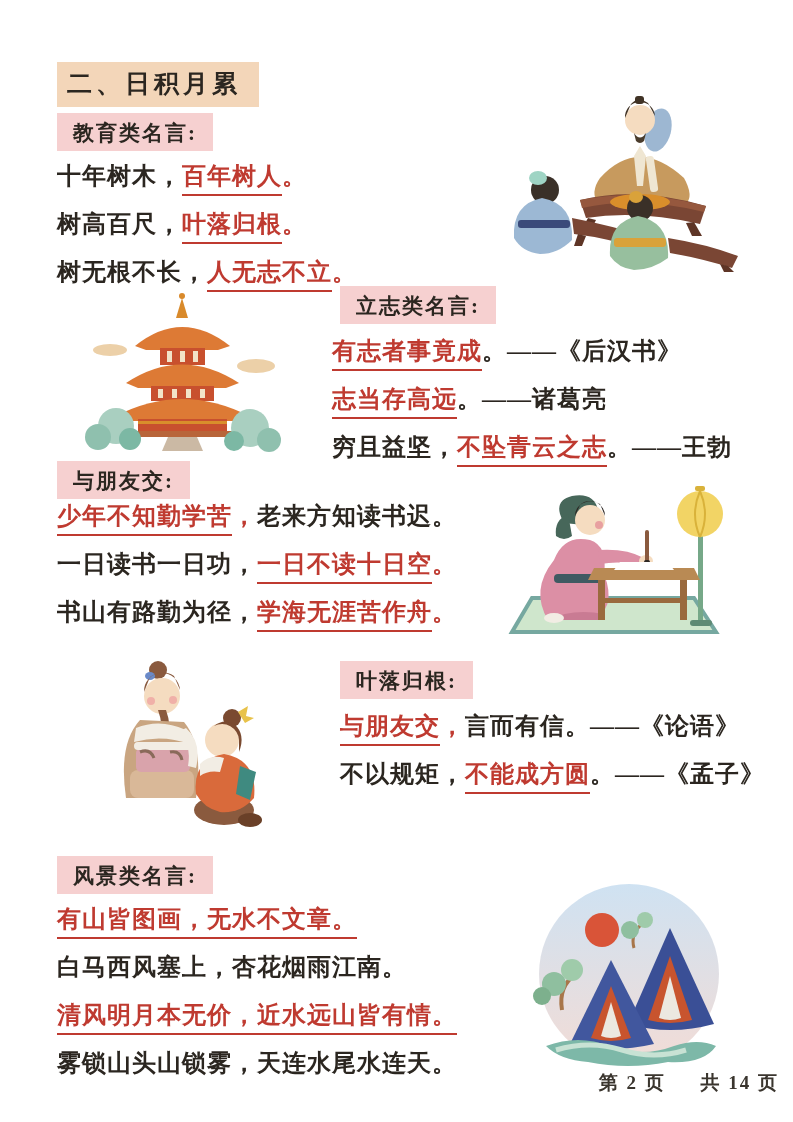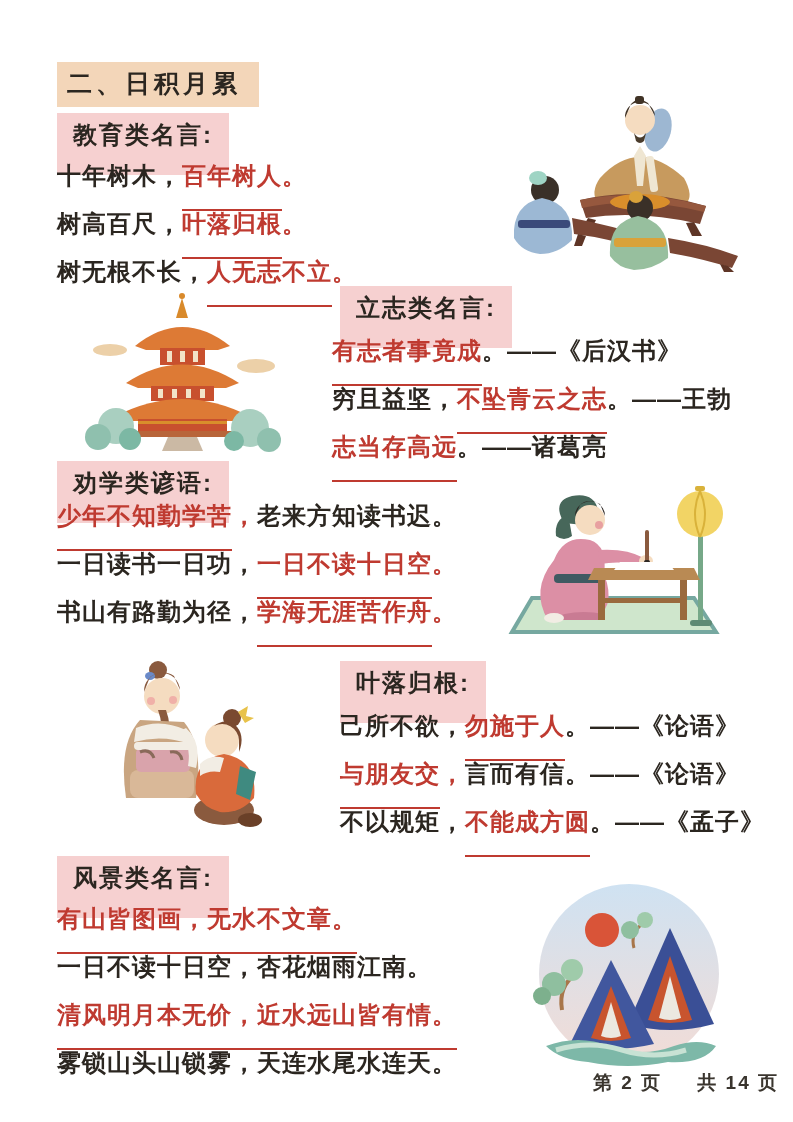--- a/index.html
+++ b/index.html
@@ -2,52 +2,52 @@
 <html><head>
 <meta charset="utf-8">
 <style>
   * { margin:0; padding:0; box-sizing:border-box; }
   html,body { background:#ffffff; }
   .page {
     position:relative;
     width:793px; height:1122px;
     background:#ffffff;
     overflow:hidden;
-    font-family:Liberation Sans, sans-serif;
+    font-family:Liberation Serif, serif;
     color:var(--ink,#2b2620);
   }
   .title {
     position:absolute; left:57px; top:62px;
     background:var(--tan,#f3d6b9);
     font-size:25px; font-weight:bold;
     letter-spacing:4px;
     padding:5px 18px 7px 10px;
     color:#2b2620;
   }
   .sec-header {
     position:absolute;
     background:var(--pink,#f6d0d0);
-    font-size:24px; font-weight:bold;
+    font-size:21px; font-weight:bold;
     letter-spacing:2px;
-    padding:6px 16px 24px 16px;
+    padding:6px 16px 4px 16px;
     color:#2b2620;
     white-space:nowrap;
   }
   .lines { position:absolute; }
   .quote-line {
     font-size:24px; font-weight:600;
     letter-spacing:1px;
     height:48px; line-height:40px;
     white-space:nowrap;
   }
   .quote-line .ink { color:var(--ink,#2b2620); }
   .quote-line .red { color:var(--red,#bf3a30); }
   .quote-line .underlined {
     border-bottom:2px solid var(--red,#bf3a30);
-    padding-bottom:20px;
+    padding-bottom:5px;
   }
   .illustration { position:absolute; }
   .footer {
     position:absolute; left:0; top:1070px; width:100%;
     text-align:right; font-size:19px; letter-spacing:2px;
     color:#3a352e; font-weight:600;
   }
   .footer span { margin:0 14px; }
   
   #hdr-education   { left:57px;  top:113px; }
@@ -76,42 +76,41 @@
   <span class="sec-header" id="hdr-education">教育类名言:</span>
   <div class="lines" id="lines-education">
       <div class="quote-line"><span class="ink">十年树木，</span><span class="red underlined">百年树人</span><span class="red">。</span></div>
       <div class="quote-line"><span class="ink">树高百尺，</span><span class="red underlined">叶落归根</span><span class="red">。</span></div>
       <div class="quote-line"><span class="ink">树无根不长，</span><span class="red underlined">人无志不立</span><span class="red">。</span></div>
     </div>
 
   <span class="sec-header" id="hdr-aspiration">立志类名言:</span>
   <div class="lines" id="lines-aspiration">
       <div class="quote-line"><span class="red underlined">有志者事竟成</span><span class="ink">。</span><span class="ink">——《后汉书》</span></div>
+      <div class="quote-line"><span class="red underlined">志当存高远</span><span class="ink">。</span><span class="ink">——诸葛亮</span></div>
       <div class="quote-line"><span class="ink">穷且益坚，</span><span class="red underlined">不坠青云之志</span><span class="ink">。</span><span class="ink">——王勃</span></div>
-      <div class="quote-line"><span class="red underlined">志当存高远</span><span class="ink">。</span><span class="ink">——诸葛亮</span></div>
-    </div>
-
-  <span class="sec-header" id="hdr-study">劝学类谚语:</span>
+    </div>
+
+  <span class="sec-header" id="hdr-study">与朋友交:</span>
   <div class="lines" id="lines-study">
       <div class="quote-line"><span class="red underlined">少年不知勤学苦</span><span class="red">，</span><span class="ink">老来方知读书迟。</span></div>
       <div class="quote-line"><span class="ink">一日读书一日功，</span><span class="red underlined">一日不读十日空</span><span class="red">。</span></div>
       <div class="quote-line"><span class="ink">书山有路勤为径，</span><span class="red underlined">学海无涯苦作舟</span><span class="red">。</span></div>
     </div>
 
   <span class="sec-header" id="hdr-cultivation">叶落归根:</span>
   <div class="lines" id="lines-cultivation">
-      <div class="quote-line"><span class="ink">己所不欲，</span><span class="red underlined">勿施于人</span><span class="ink">。</span><span class="ink">——《论语》</span></div>
       <div class="quote-line"><span class="red underlined">与朋友交</span><span class="red">，</span><span class="ink">言而有信。</span><span class="ink">——《论语》</span></div>
       <div class="quote-line"><span class="ink">不以规矩，</span><span class="red underlined">不能成方圆</span><span class="ink">。</span><span class="ink">——《孟子》</span></div>
     </div>
 
   <span class="sec-header" id="hdr-scenery">风景类名言:</span>
   <div class="lines" id="lines-scenery">
       <div class="quote-line"><span class="red underlined">有山皆图画，无水不文章。</span></div>
-      <div class="quote-line"><span class="ink">一日不读十日空，杏花烟雨江南。</span></div>
+      <div class="quote-line"><span class="ink">白马西风塞上，杏花烟雨江南。</span></div>
       <div class="quote-line"><span class="red underlined">清风明月本无价，近水远山皆有情。</span></div>
       <div class="quote-line"><span class="ink">雾锁山头山锁雾，天连水尾水连天。</span></div>
     </div>
 
   <svg class="illustration" id="illo-teacher" width="262" height="195" viewBox="0 0 262 195">
 
     <ellipse cx="170" cy="52" rx="13" ry="22" fill="#9db7d2" transform="rotate(14 170 52)"></ellipse>
 
     <circle cx="152" cy="42" r="15" fill="#f5dcc0"></circle>
     <path d="M137,40 A15 15 0 0 1 167,38 L160,25 Q150,18 143,26 Z" fill="#403326"></path>

